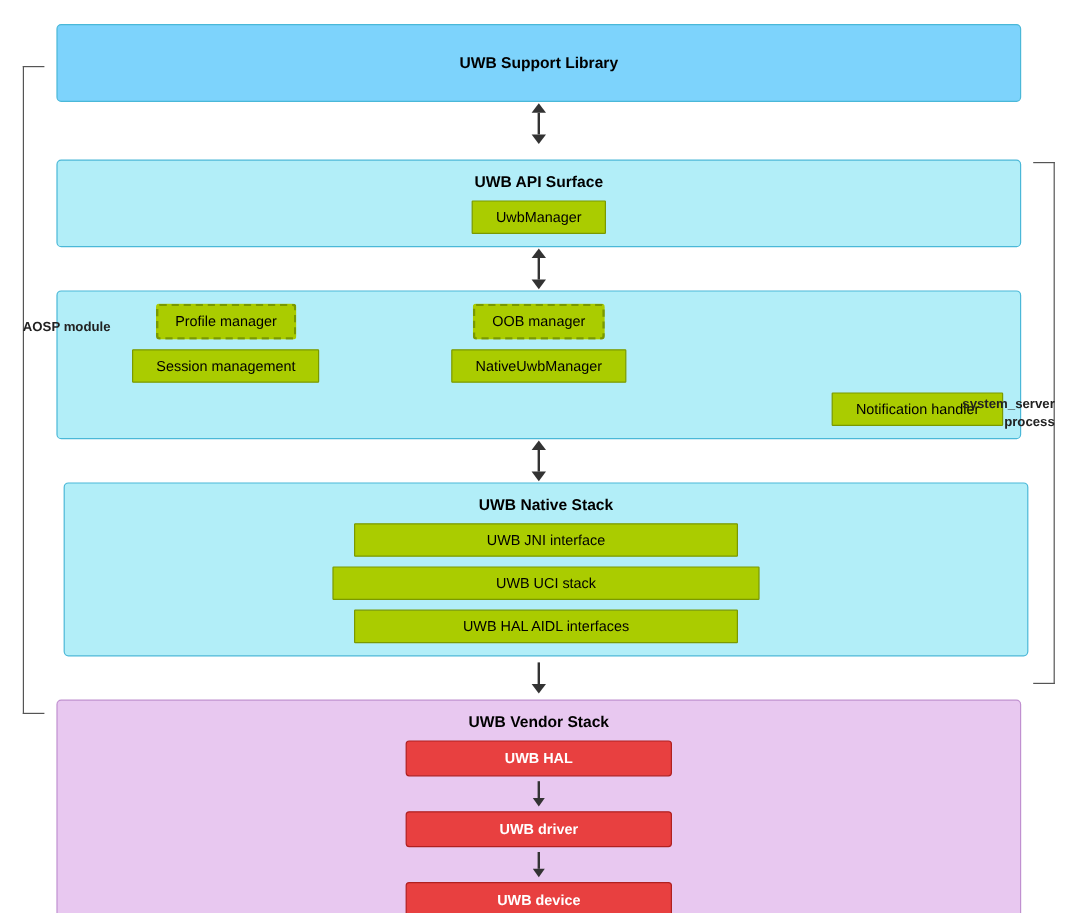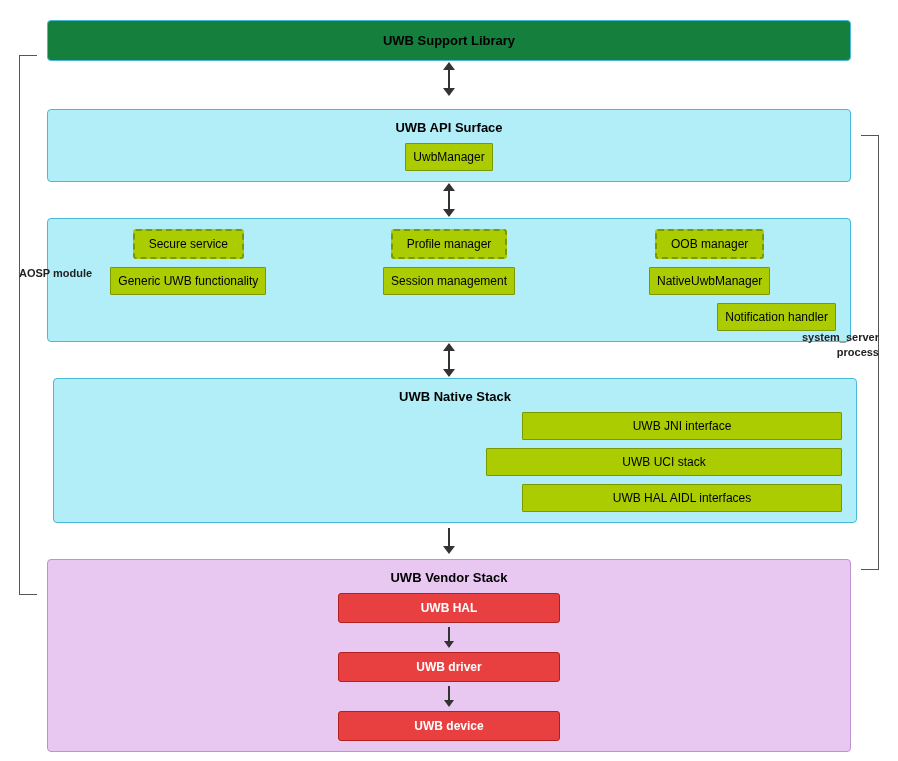--- a/index.html
+++ b/index.html
@@ -82,40 +82,40 @@
 
     .box-title {
       font-weight: bold;
       font-size: 13px;
       margin-bottom: 8px;
       text-align: center;
     }
 
     
     .support-library {
-      background: #15803d;
+      background: #7dd3fc;
       border: 1.5px solid #4ab8d8;
-      padding: 12px 14px;
+      padding: 24px 14px;
       font-weight: bold;
       font-size: 13px;
     }
 
     
     .api-surface {
       background: #b2eef8;
       border: 1.5px solid #4ab8d8;
       margin-top: 12px;
     }
 
     
     .green-box {
       background: #aacc00;
       border: 1.5px solid #7a9900;
       border-radius: 1px;
-      padding: 6px 7px;
+      padding: 6px 19px;
       font-size: 12px;
       text-align: center;
       display: inline-block;
     }
     .green-box-dashed {
       background: #aacc00;
       border: 2px dashed #7a9900;
       border-radius: 3px;
       padding: 6px 14px;
       font-size: 12px;
@@ -151,21 +151,20 @@
     .native-stack {
       background: #b2eef8;
       border: 1.5px solid #4ab8d8;
       margin-top: 0;
       margin-left: 12px;
     }
     .native-stack-items {
       display: flex;
       flex-direction: column;
       gap: 8px;
-      align-items: flex-end;
     }
 
     
     .vendor-stack {
       background: #e8c8f0;
       border: 1.5px solid #c090d0;
       margin-top: 0;
     }
     .red-box {
       background: #e84040;
@@ -278,33 +277,27 @@
       <div class="arrow-double">
         <div class="arrowhead-up"></div>
         <div class="arrow-line" style="height:18px;"></div>
         <div class="arrowhead-down"></div>
       </div>
     </div>
 
     <div class="box uwb-service">
       <div class="service-grid">
         <div style="display:flex;justify-content:center;">
-          <div class="green-box-dashed">Secure service</div>
-        </div>
-        <div style="display:flex;justify-content:center;">
           <div class="green-box-dashed">Profile manager</div>
         </div>
         <div style="display:flex;justify-content:center;">
           <div class="green-box-dashed">OOB manager</div>
         </div>
       </div>
       <div class="service-grid-row2">
-        <div style="display:flex;justify-content:center;">
-          <div class="green-box">Generic UWB functionality</div>
-        </div>
         <div style="display:flex;justify-content:center;">
           <div class="green-box">Session management</div>
         </div>
         <div style="display:flex;justify-content:center;">
           <div class="green-box">NativeUwbManager</div>
         </div>
       </div>
       <div class="service-row3">
         <div class="green-box">Notification handler</div>
       </div>

